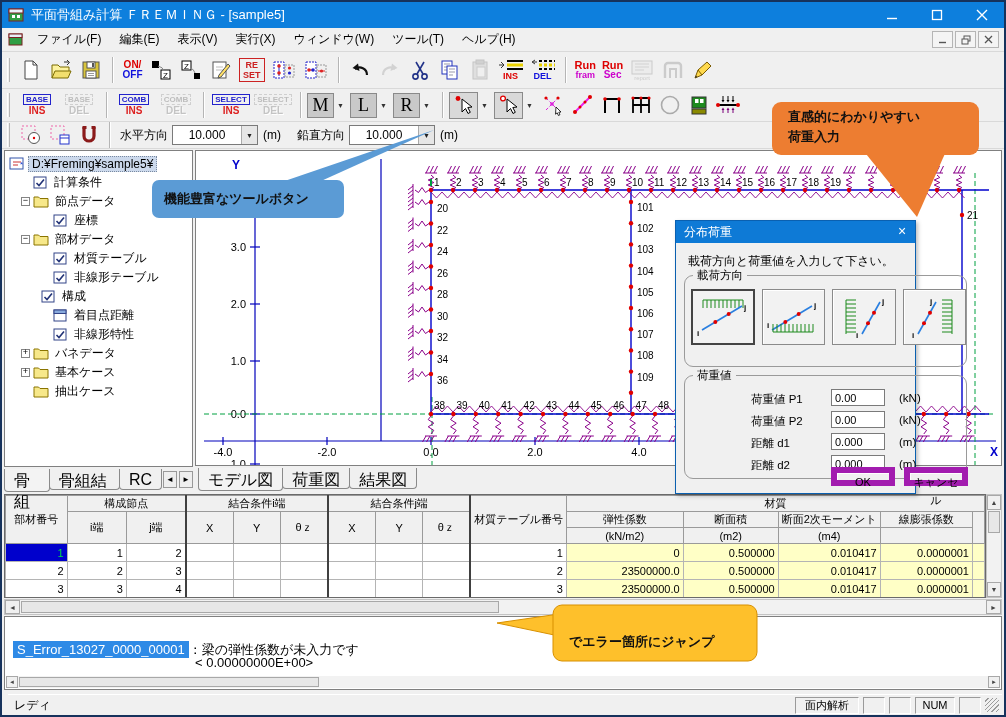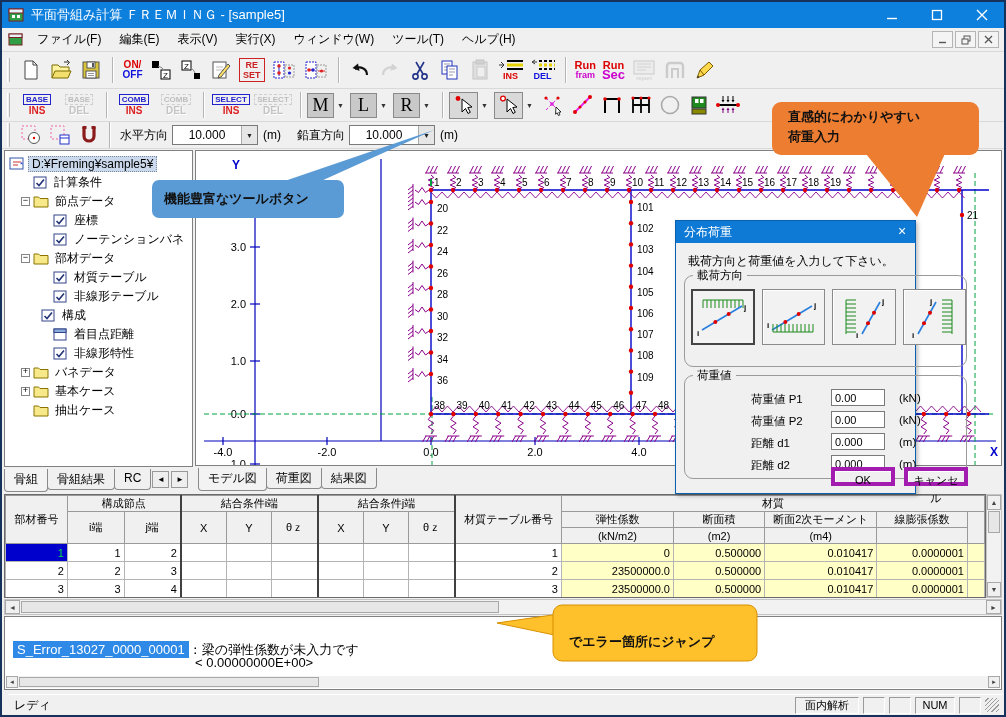--- a/index.html
+++ b/index.html
@@ -49,30 +49,30 @@
 .workspace{position:absolute;top:147px;left:0;right:0;height:345px}
 .sidebar{position:absolute;left:2px;top:1px;width:189px;bottom:0}
 .tree{position:absolute;left:0;right:0;top:0;bottom:27px;background:#fff;border:1px solid #808080;overflow:hidden;padding-top:3px}
 .trow{display:flex;align-items:center;height:19px;white-space:nowrap}
 .texp{width:9px;height:9px;border:1px solid #848484;background:#fff;font-size:9px;line-height:7px;text-align:center;margin-right:3px;flex:none;font-family:"Liberation Mono",monospace}
 .tspace{width:12px;flex:none}
 .ticon{margin-right:3px;flex:none}
 .tlabel{padding:0 3px;font-size:12px}
 .tlabel.selected{background:#ccd9ec;border:1px dotted #7a8aa0}
 .side-tabs{position:absolute;left:0;bottom:2px;display:flex;align-items:flex-start}
-.btab{height:21px;padding:2px 9px 0;background:#f0f0f0;border:1px solid #8a8a8a;border-top:none;border-radius:0 0 4px 4px;margin-right:-1px;position:relative;font-size:12px}
+.btab{height:21px;padding:2px 9px 0;background:#f0f0f0;border:1px solid #8a8a8a;border-top:none;border-radius:0 0 4px 4px;margin-right:-1px;position:relative;font-size:16px}
 .btab.active{z-index:2;height:23px;background:#f3f3f3}
 .mini{width:17px;height:17px;border:1px solid #999;background:#eee;font-size:8px;display:flex;align-items:center;justify-content:center;margin-left:2px;margin-top:2px}
 .canvas-panel{position:absolute;left:193px;right:2px;top:1px;bottom:0}
 .canvas-view{position:absolute;left:0;right:0;top:0;bottom:28px;background:#fff;border:1px solid #808080;overflow:hidden}
 .canvas-tabs{position:absolute;left:3px;bottom:3px;display:flex;align-items:flex-start}
 
 .grid-wrap{position:absolute;top:492px;left:2px;right:18px;height:104px;background:#fff;border:1px solid #6a6a6a;overflow:hidden}
 #grid{border-collapse:collapse;table-layout:fixed;font-size:11px;background:#fff}
-#grid th{background:#f0f0f0;font-weight:normal;border:1px solid #9a9a9a;padding:0 8px;height:16px;overflow:hidden;white-space:nowrap}
+#grid th{background:#f0f0f0;font-weight:normal;border:1px solid #9a9a9a;padding:0 2px;height:16px;overflow:hidden;white-space:nowrap}
 #grid td{border:1px solid #b4b4b4;padding:0 3px;height:18px;overflow:hidden;white-space:nowrap}
 #grid .num{text-align:right}
 #grid .yel{background:#ffffc6}
 #grid .sel{background:#0000cc;color:#00dd44}
 #grid .bdark{border-left:2px solid #404040}
 
 .vscroll{position:absolute;right:2px;top:492px;width:16px;height:104px;background:#f2f2f2;border:1px solid #c4c4c4}
 .hscroll{position:absolute;left:2px;right:2px;top:597px;height:16px;background:#f2f2f2;border:1px solid #c4c4c4}
 .sbtn{position:absolute;background:#f0f0f0;border:1px solid #a8a8a8;display:flex;align-items:center;justify-content:center;font-size:7px;color:#444}
 .sthumb{position:absolute;background:#e7e7e7;border:1px solid #a8a8a8}
@@ -97,21 +97,21 @@
 .g1{left:8px;top:54px;width:283px;height:92px}
 .g2{left:8px;top:154px;width:283px;height:104px}
 .legend{position:absolute;top:-8px;left:8px;background:#f0f0f0;padding:0 4px;font-size:11.5px}
 #dir-buttons{display:flex;gap:7px;padding:13px 0 0 6px}
 .dirbtn{width:64px;height:56px;background:#f2f2f2;border:1px solid #8a8a8a;box-shadow:inset 1px 1px 0 #fff;display:flex;align-items:center;justify-content:center}
 .dirbtn.selected{border:2px solid #444;box-shadow:none}
 .frow{position:relative;height:22px}
 .flabel{position:absolute;left:66px;top:4px;font-size:11.5px;white-space:nowrap}
 .finput{position:absolute;left:146px;top:1px;width:54px;height:17px;border:1px solid #7a7a7a;background:#fff;font-size:11px;padding:0 3px;font-family:inherit}
 .funit{position:absolute;left:214px;top:4px;font-size:11.5px}
-.dbtn{position:absolute;width:64px;height:19px;background:#f0f0f0;border:4px solid #a21caf;box-shadow:inset 1px 1px 0 #fff;text-align:center;line-height:18px;font-size:11px}
+.dbtn{position:absolute;width:64px;height:19px;background:#f0f0f0;border:6px solid #a21caf;box-shadow:inset 1px 1px 0 #fff;text-align:center;line-height:18px;font-size:11px}
 .dbtn.ok{left:155px;top:246px}
 .dbtn.cancel{left:228px;top:246px}
 
 .callout{position:absolute;z-index:60}
 .co-text{position:absolute;font-weight:bold;font-size:13px;color:#111;white-space:nowrap}
 </style>
 </head>
 <body>
 
 <div class="app">
@@ -320,21 +320,21 @@
       <div class="tsep"></div>
       <div class="tbtn">
         <div>
           <div class="tline" style="color:#dd0000;font-size:11px">Run</div>
           <div class="tline" style="color:#cc00cc;font-size:9px">fram</div>
         </div>
       </div>
       <div class="tbtn">
         <div>
           <div class="tline" style="color:#dd0000;font-size:11px">Run</div>
-          <div class="tline" style="color:#cc00cc;font-size:13px">Sec</div>
+          <div class="tline" style="color:#cc00cc;font-size:10px">Sec</div>
         </div>
       </div>
       <div class="tbtn disabled">
         <svg width="26" height="24" viewBox="0 0 26 24">
           <rect x="3" y="3" width="20" height="13" fill="#e8e8e8" stroke="#999"></rect>
           <path d="M6 6h14M6 9h14M6 12h9" stroke="#aaa"></path>
           <text x="13" y="22" font-size="6" text-anchor="middle" fill="#999">report</text>
         </svg>
       </div>
       <div class="tbtn disabled">
@@ -531,30 +531,20 @@
           </div>
           <div class="trow" style="padding-left: 36px;">
             <span class="tspace"></span>
             <span class="ticon">
               <svg width="15" height="14" viewBox="0 0 15 14">
                 <rect x="1" y="1" width="12" height="11" fill="#fff" stroke="#334488"></rect>
                 <path d="M3.5 7 L6 9.5 L11 3.5" fill="none" stroke="#223377" stroke-width="1.6"></path>
               </svg>
             </span>
             <span class="tlabel">座標</span>
-          </div>
-          <div class="trow" style="padding-left: 36px;">
-            <span class="tspace"></span>
-            <span class="ticon">
-              <svg width="15" height="14" viewBox="0 0 15 14">
-                <rect x="1" y="1" width="12" height="11" fill="#fff" stroke="#334488"></rect>
-                <path d="M3.5 7 L6 9.5 L11 3.5" fill="none" stroke="#223377" stroke-width="1.6"></path>
-              </svg>
-            </span>
-            <span class="tlabel">ノーテンションバネ</span>
           </div>
           <div class="trow" style="padding-left: 16px;">
             <span class="texp">−</span>
             <span class="ticon">
               <svg width="16" height="13" viewBox="0 0 16 13">
                 <path d="M1 3.5 V2 h4.5 l1.5 1.5 H15 V12 H1z" fill="#f7e88a" stroke="#8a7400"></path>
               </svg>
             </span>
             <span class="tlabel">部材データ</span>
           </div>

